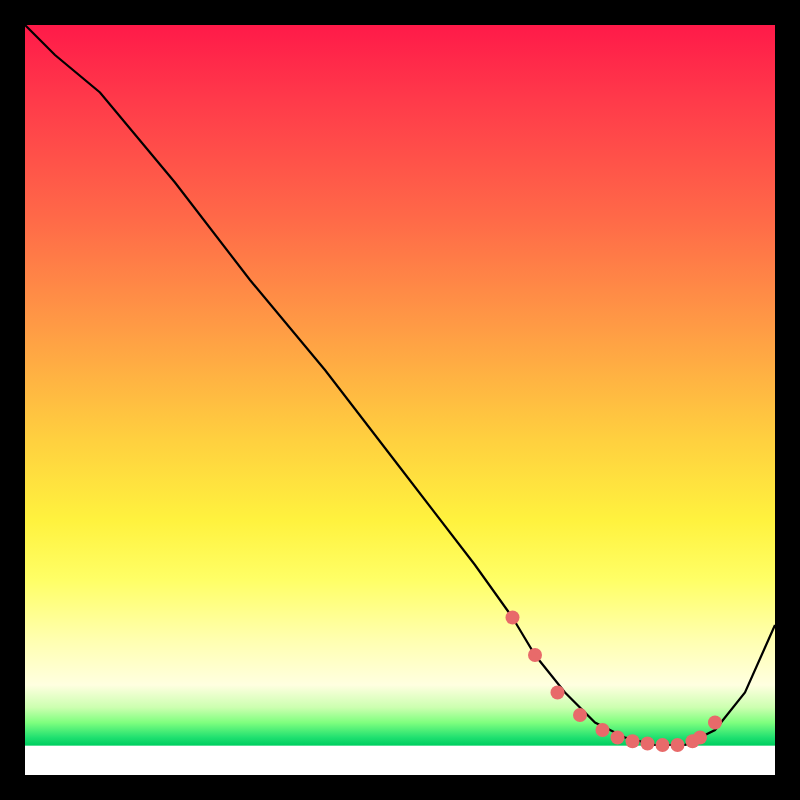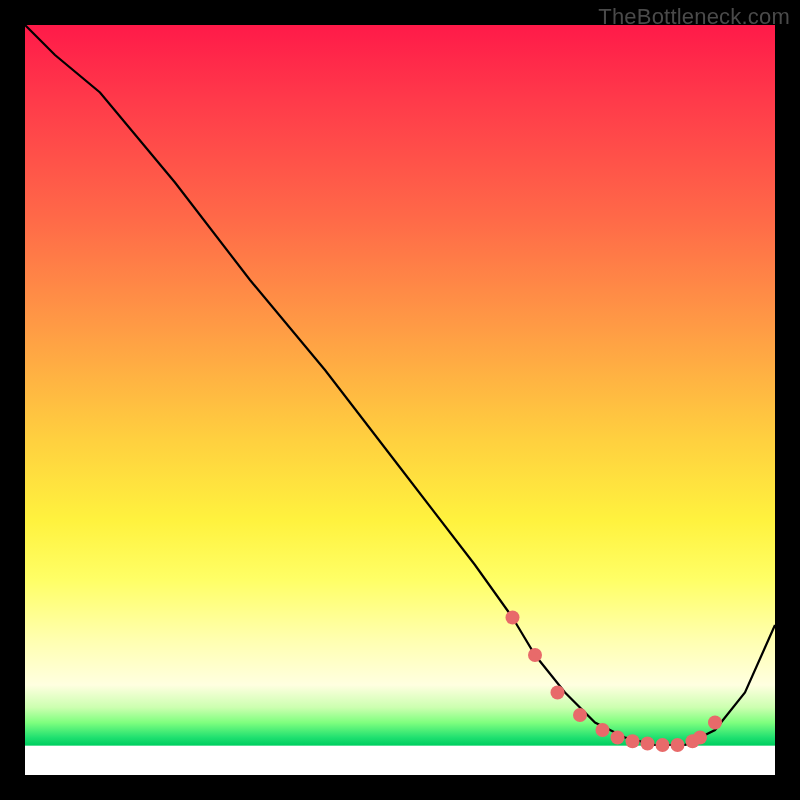--- a/index.html
+++ b/index.html
@@ -63,21 +63,20 @@
     left: 0; top: 0;
     width: 750px;
     height: 750px;
     z-index: 10;
   }
 </style>
 </head>
 <body>
 
 <div class="frame">
-  <div class="watermark">TheBottleneck.com</div>
 
   <div class="plot">
     <div class="gradient"></div>
     <svg class="overlay" viewBox="0 0 750 750" preserveAspectRatio="none">
       <path id="curve-path" fill="none" stroke="#000" stroke-width="2.2" d="M0.0 0.0 L30.0 30.0 L75.0 67.5 L150.0 157.5 L225.0 255.0 L300.0 345.0 L375.0 442.5 L450.0 540.0 L487.5 592.5 L510.0 630.0 L540.0 667.5 L570.0 697.5 L600.0 712.5 L630.0 720.0 L660.0 720.0 L690.0 705.0 L720.0 667.5 L750.0 600.0"></path>
       <g id="marker-group">
           <circle cx="487.5" cy="592.5" r="7" fill="#e86a6a"></circle>
           <circle cx="510.0" cy="630.0" r="7" fill="#e86a6a"></circle>
           <circle cx="532.5" cy="667.5" r="7" fill="#e86a6a"></circle>
           <circle cx="555.0" cy="690.0" r="7" fill="#e86a6a"></circle>

